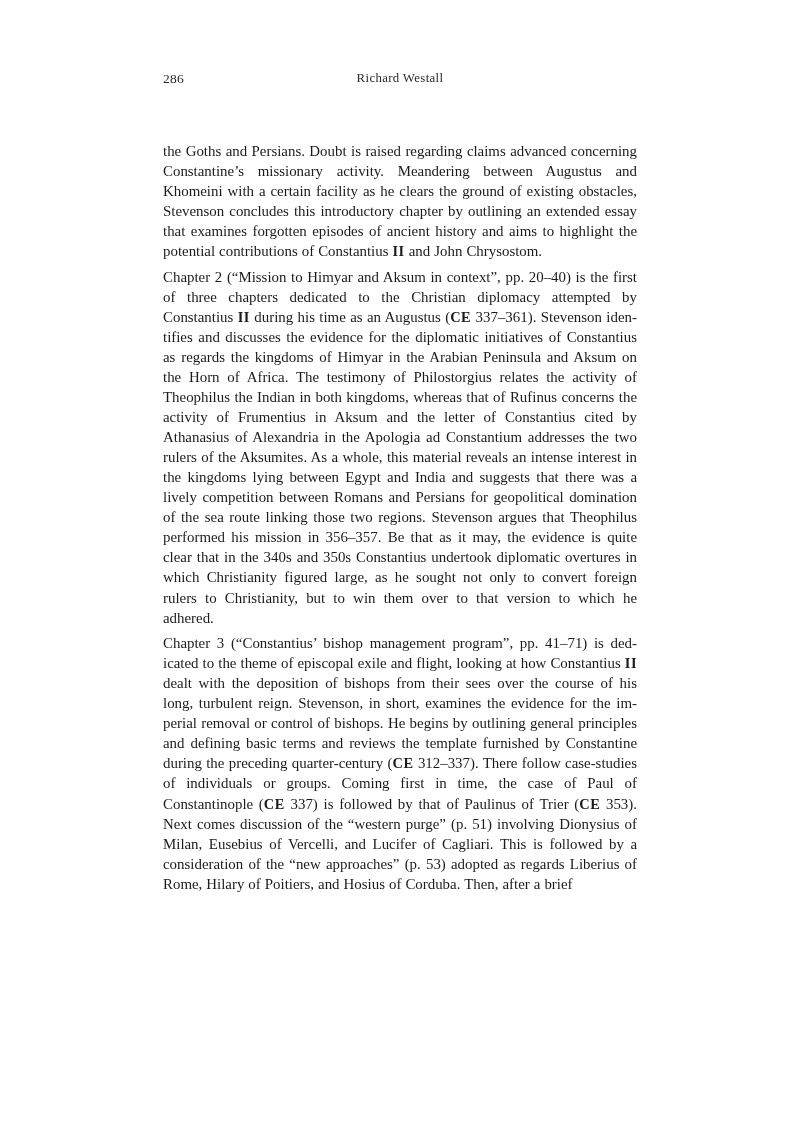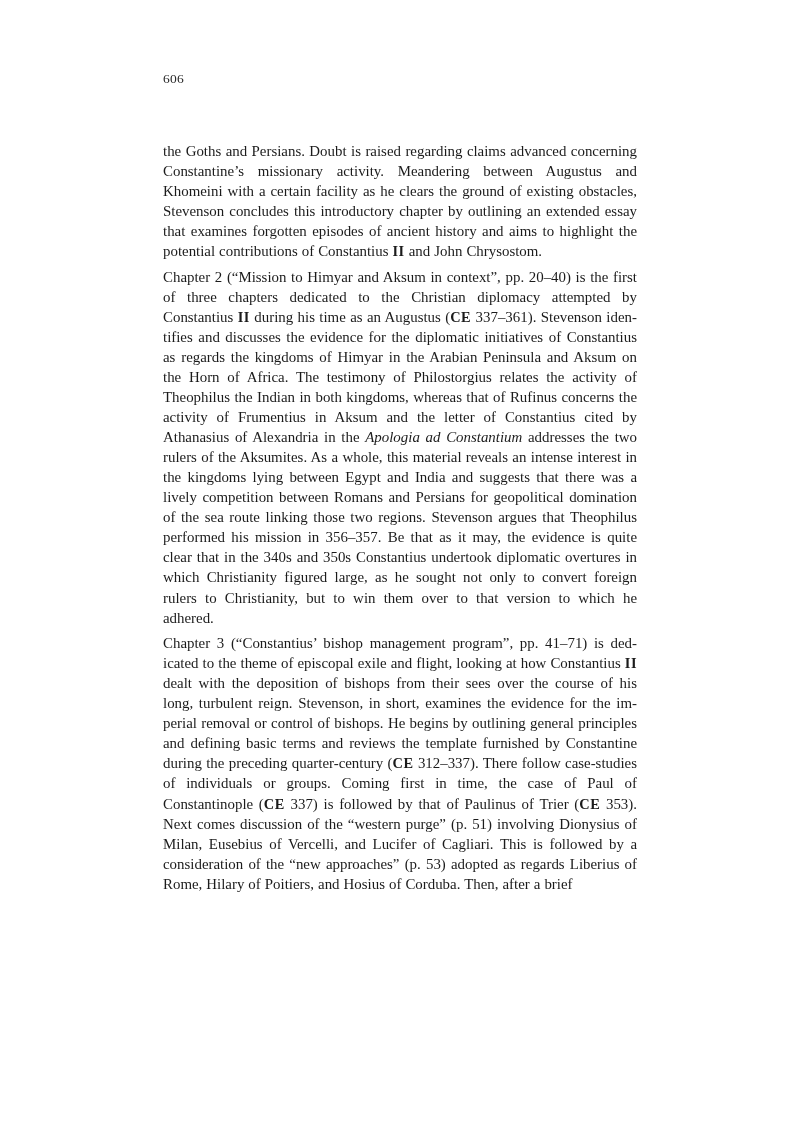--- a/index.html
+++ b/index.html
@@ -65,31 +65,31 @@
   p.para:last-child {
     margin-bottom: 0;
   }
   .sc {
     font-variant: small-caps;
     font-size: 0.965em;
     letter-spacing: 0.035em;
     font-weight: bold;
   }
   .it {
-    font-style: italic;
     margin-top: 19px;
   }
 </style>
 </head>
 <body>
 
 <div class="page">
 
   <div class="running-head">
-    <span class="folio">606</span>
+    <span class="folio">286</span>
+    <span class="head-title">Richard Westall</span>
   </div>
 
   <div class="text-column">
     <p class="para">the Goths and Persians. Doubt is raised regarding claims advanced concern­ing Constantine’s missionary activity. Meandering between Augustus and Khomeini with a certain facility as he clears the ground of existing obstacles, Stevenson concludes this introductory chapter by outlining an extended es­say that examines forgotten episodes of ancient history and aims to highlight the potential contributions of Constantius <span class="sc">II</span> and John Chrysostom.</p>
     <p class="para">Chapter 2 (“Mission to Himyar and Aksum in context”, pp. 20–40) is the first of three chapters dedicated to the Christian diplomacy attempted by Constantius <span class="sc">II</span> during his time as an Augustus (<span class="sc">CE</span> 337–361). Stevenson iden­tifies and discusses the evidence for the diplomatic initiatives of Constantius as regards the kingdoms of Himyar in the Arabian Peninsula and Aksum on the Horn of Africa. The testimony of Philostorgius relates the activity of Theophilus the Indian in both kingdoms, whereas that of Rufinus concerns the activity of Frumentius in Aksum and the letter of Constantius cited by Athanasius of Alexandria in the <span class="it">Apologia ad Constantium</span> addresses the two rulers of the Aksumites. As a whole, this material reveals an intense interest in the kingdoms lying between Egypt and India and suggests that there was a lively competition between Romans and Persians for geopolitical domina­tion of the sea route linking those two regions. Stevenson argues that The­ophilus performed his mission in 356–357. Be that as it may, the evidence is quite clear that in the 340s and 350s Constantius undertook diplomatic over­tures in which Christianity figured large, as he sought not only to convert foreign rulers to Christianity, but to win them over to that version to which he adhered.</p>
     <p class="para">Chapter 3 (“Constantius’ bishop management program”, pp. 41–71) is ded­icated to the theme of episcopal exile and flight, looking at how Constantius <span class="sc">II</span> dealt with the deposition of bishops from their sees over the course of his long, turbulent reign. Stevenson, in short, examines the evidence for the im­perial removal or control of bishops. He begins by outlining general princi­ples and defining basic terms and reviews the template furnished by Con­stantine during the preceding quarter-century (<span class="sc">CE</span> 312–337). There follow case-studies of individuals or groups. Coming first in time, the case of Paul of Constantinople (<span class="sc">CE</span> 337) is followed by that of Paulinus of Trier (<span class="sc">CE</span> 353). Next comes discussion of the “western purge” (p. 51) involving Dionysius of Milan, Eusebius of Vercelli, and Lucifer of Cagliari. This is followed by a consideration of the “new approaches” (p. 53) adopted as regards Liberius of Rome, Hilary of Poitiers, and Hosius of Corduba. Then, after a brief</p>
   </div>
 
 </div>
 

